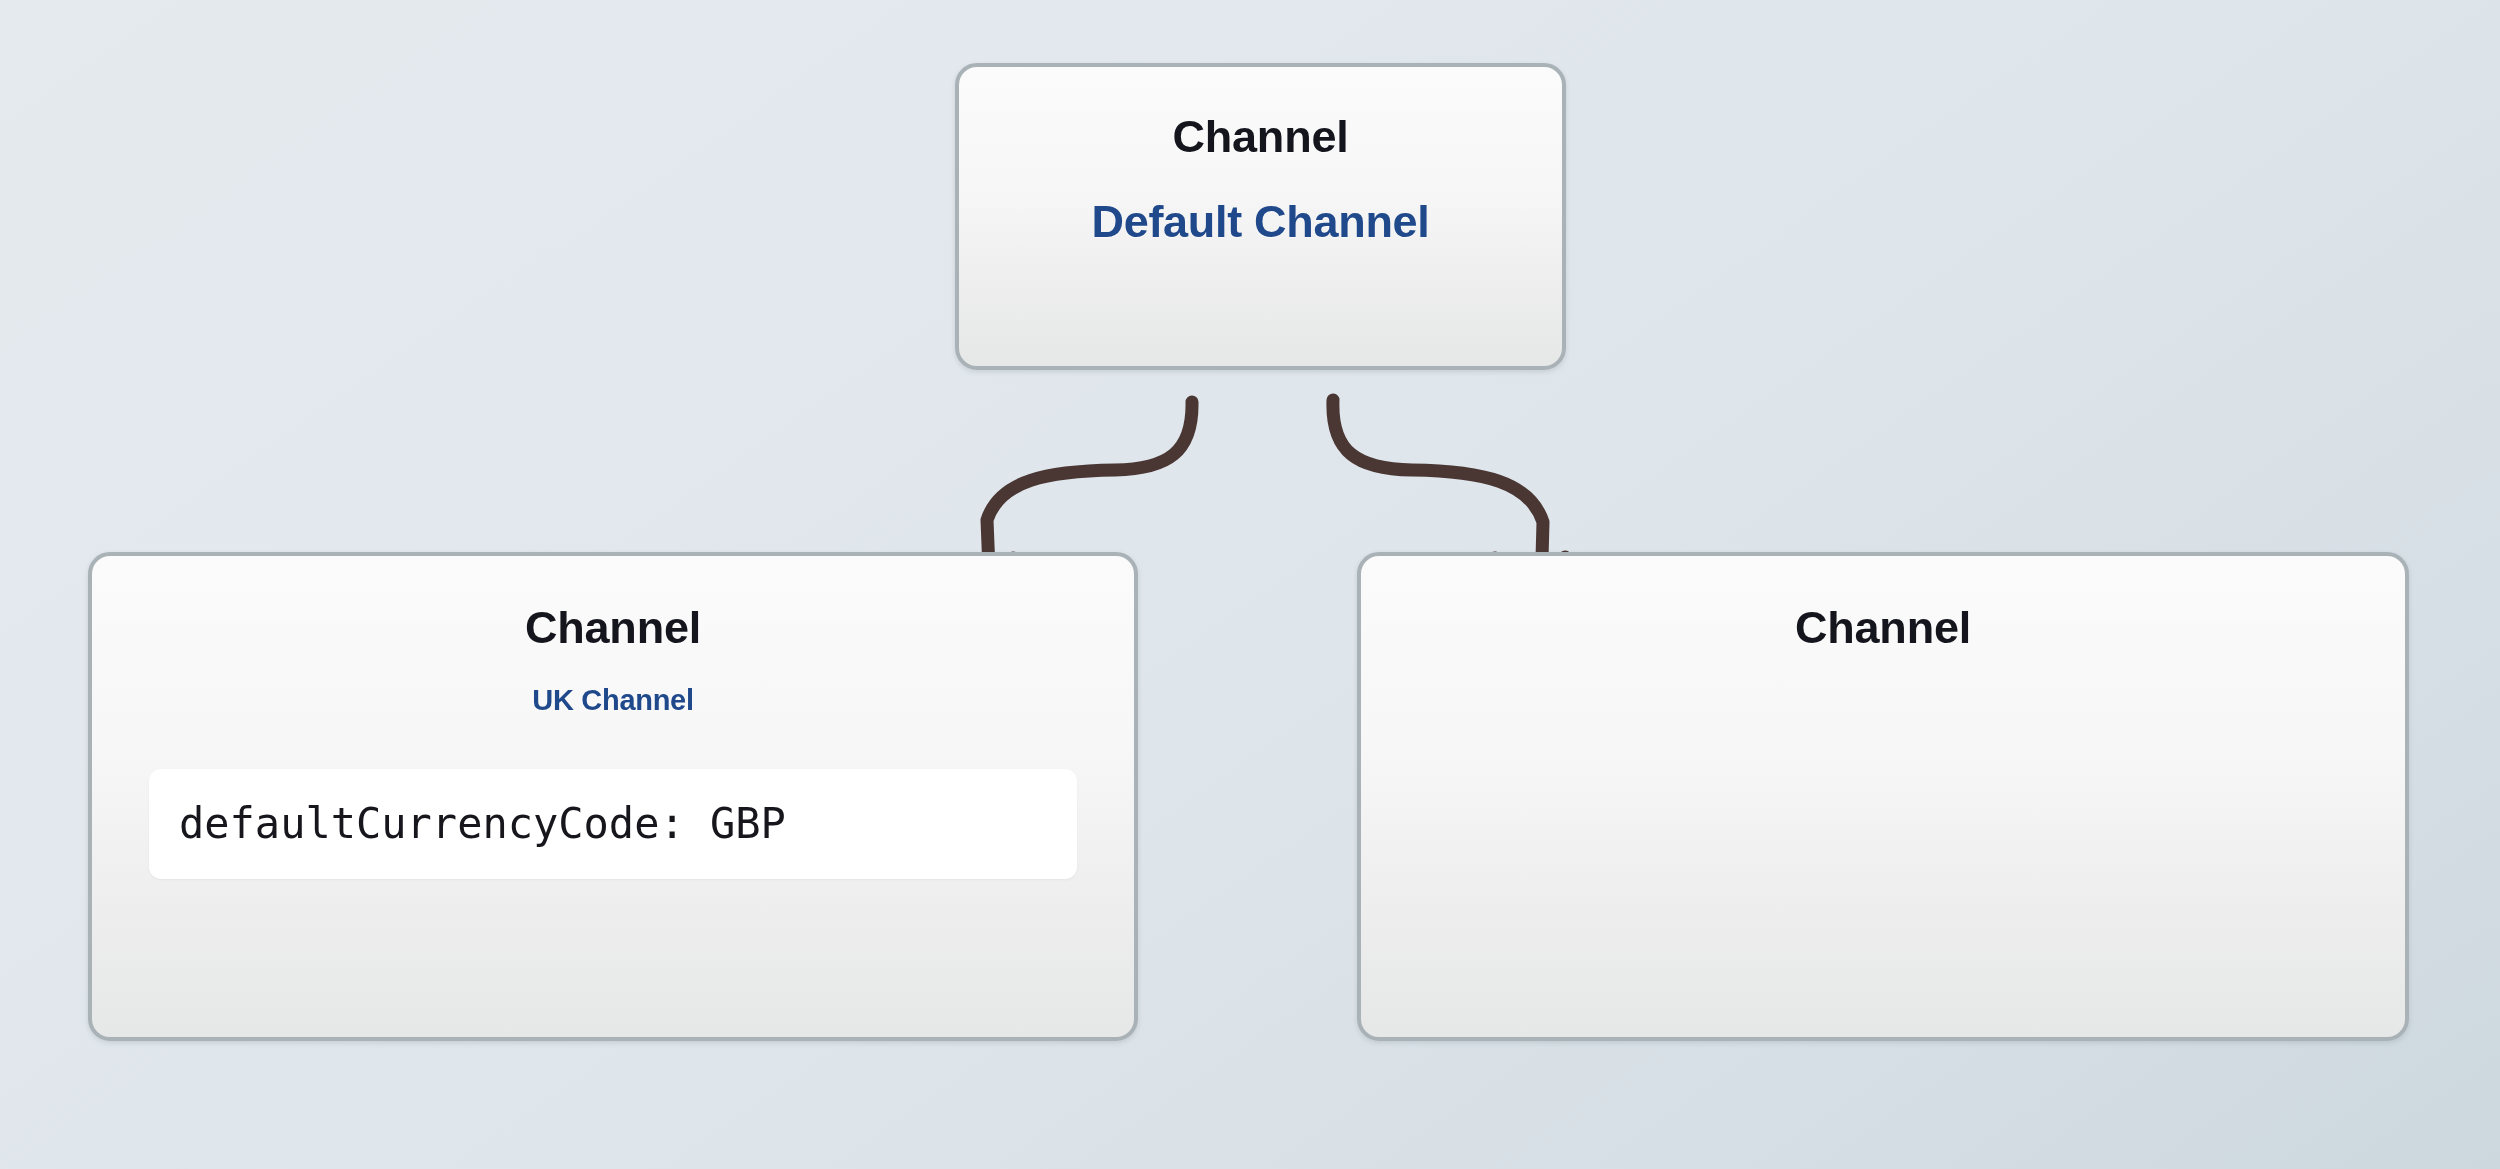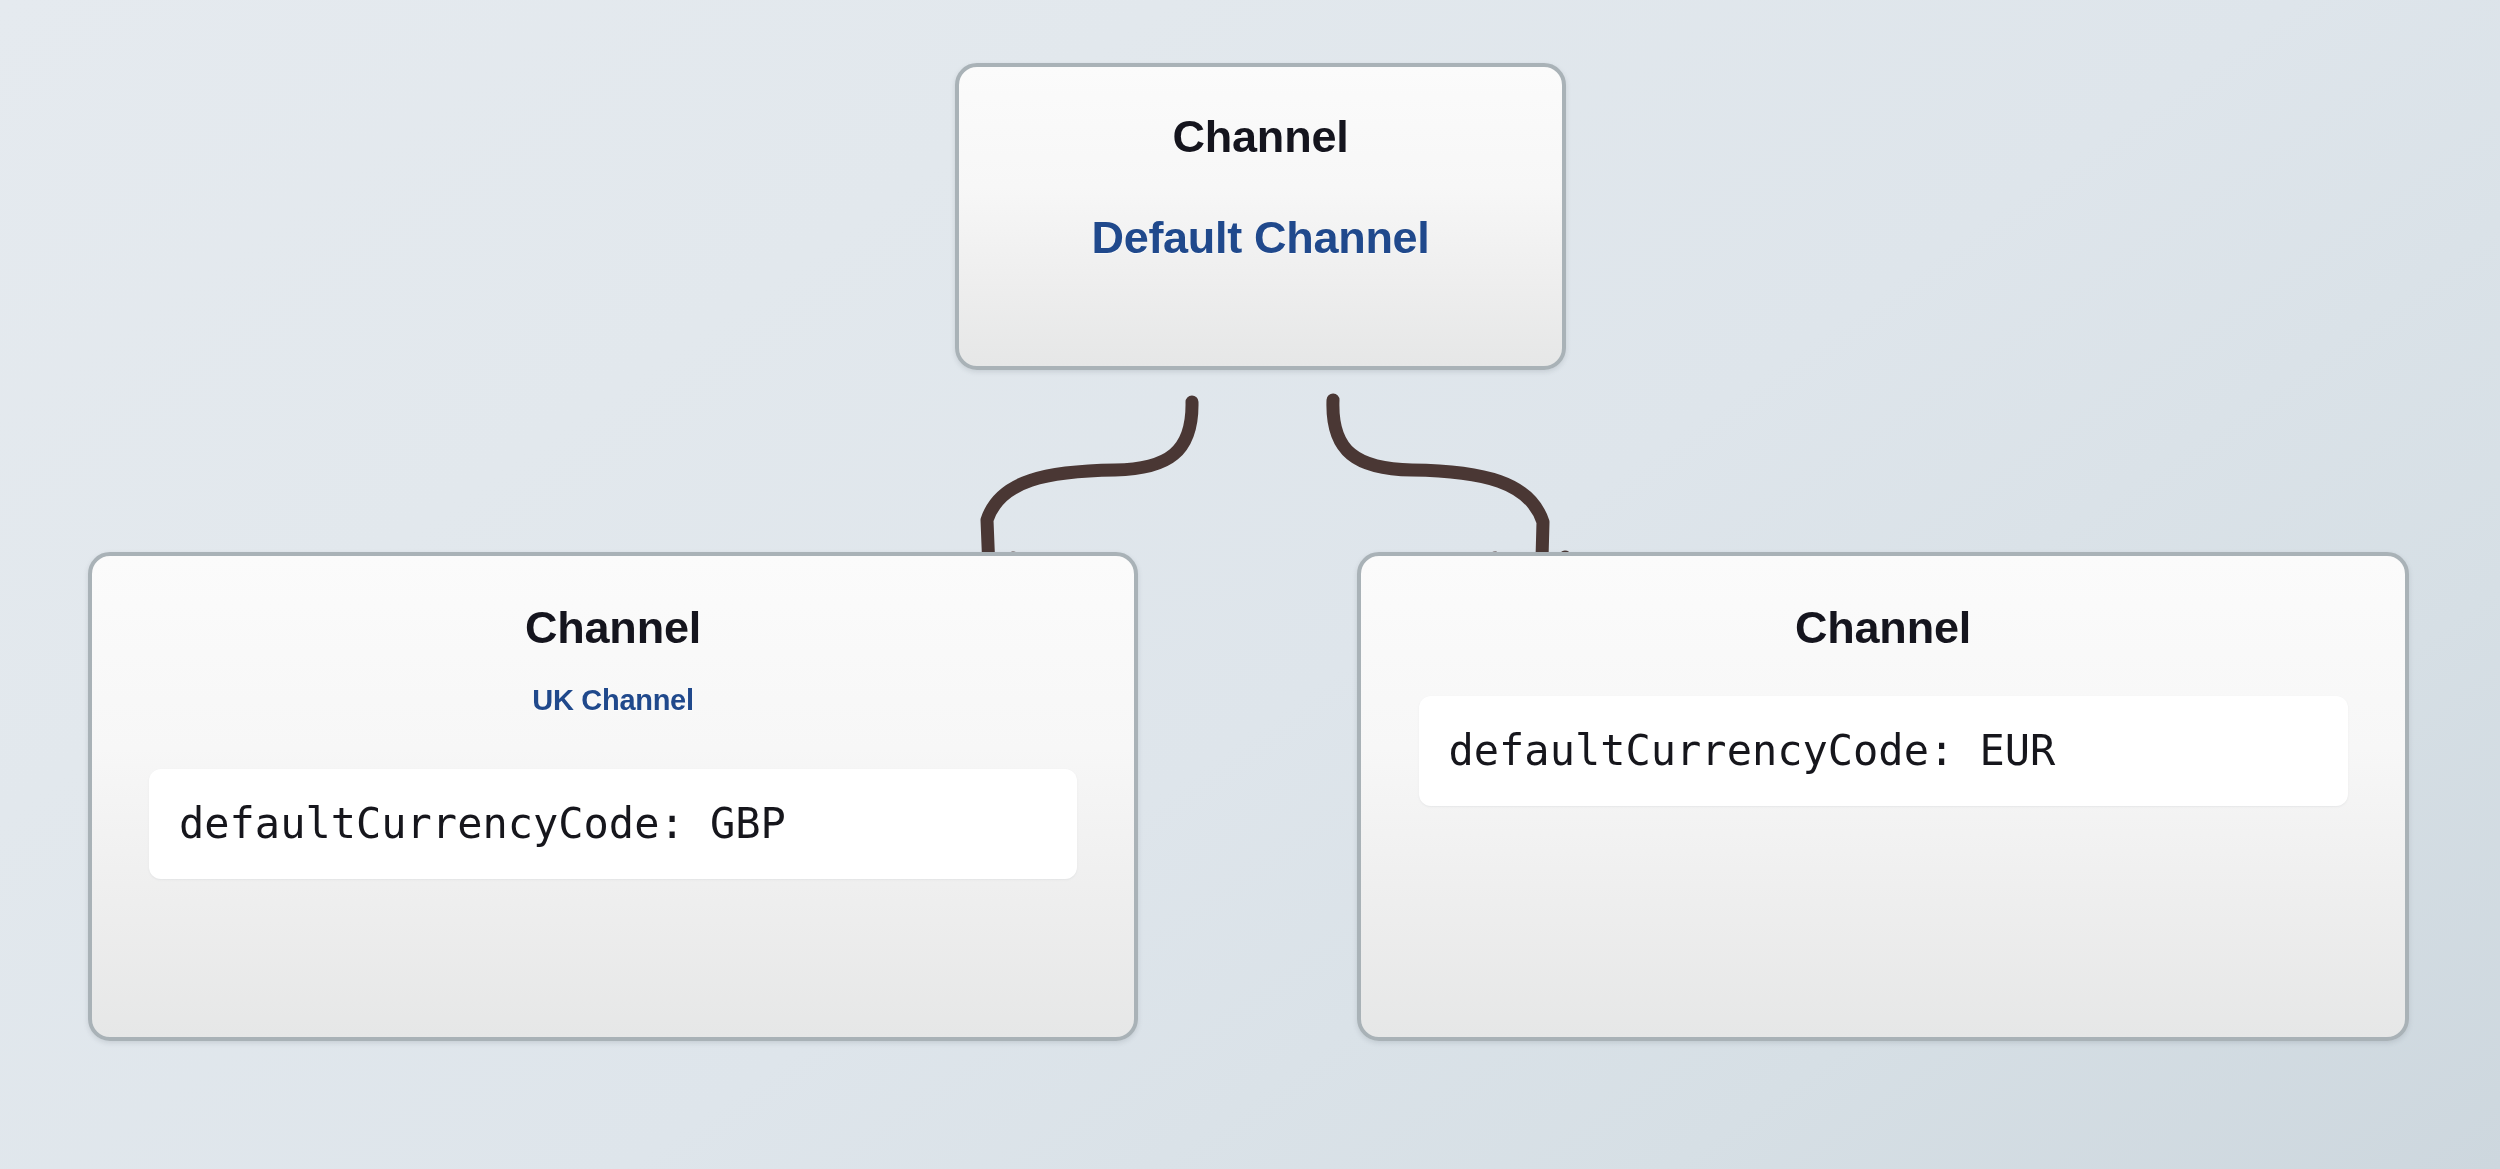--- a/index.html
+++ b/index.html
@@ -83,21 +83,21 @@
     padding-top: 0;
   }
   #node-root .node-type {
     font-size: 45px;
     line-height: 45px;
     margin-top: 47px;
   }
   #node-root .node-title {
     font-size: 45px;
     line-height: 45px;
-    margin-top: 56px;
+    margin-top: 40px;
   }
 
   
   .child-node {
     top: 552px;
     height: 489px;
   }
   #node-uk   { left: 88px;   width: 1050px; }
   #node-de   { left: 1357px; width: 1052px; }
 
@@ -152,18 +152,15 @@
   <div class="node child-node" id="node-uk">
     <div class="node-type">Channel</div>
     <div class="node-title">UK Channel</div>
     <div class="prop-box">
       <span class="prop-text">defaultCurrencyCode: GBP</span>
     </div>
   </div>
 
   <div class="node child-node" id="node-de">
     <div class="node-type">Channel</div>
-    <div class="prop-box">
-      <span class="prop-text">defaultCurrencyCode: EUR</span>
-    </div>
   </div>
 
 </div>
 
 </body></html>

